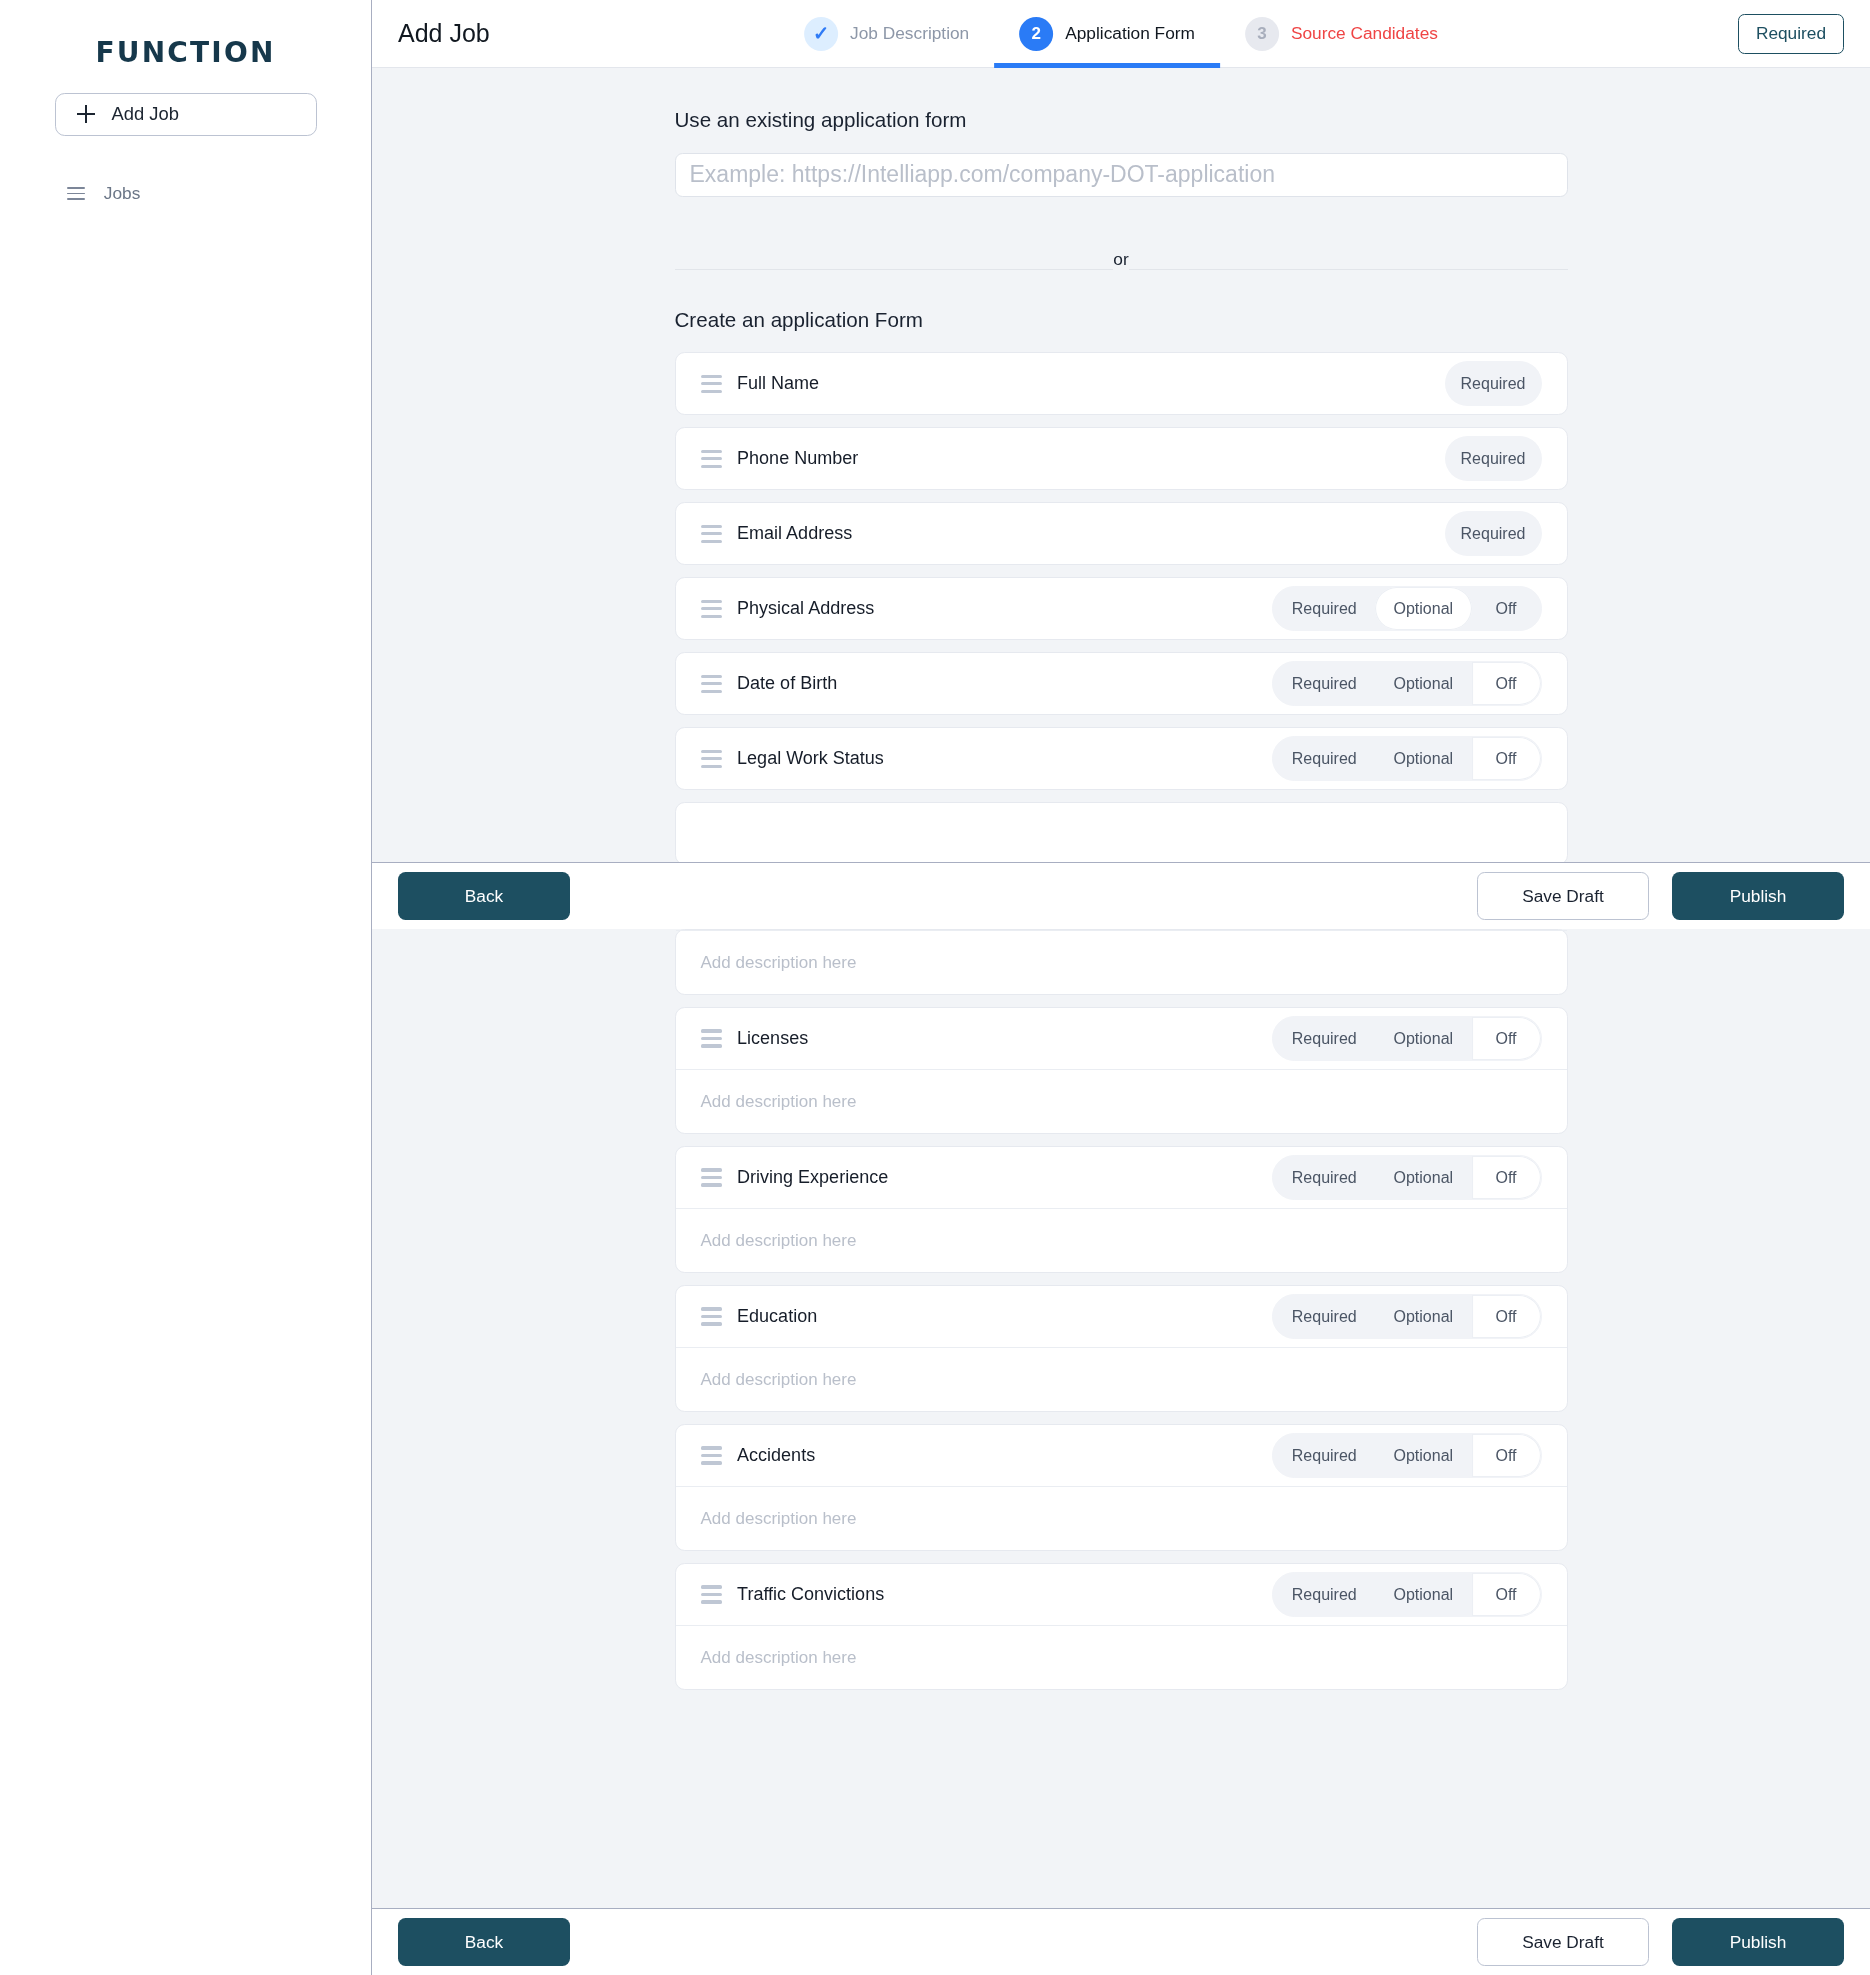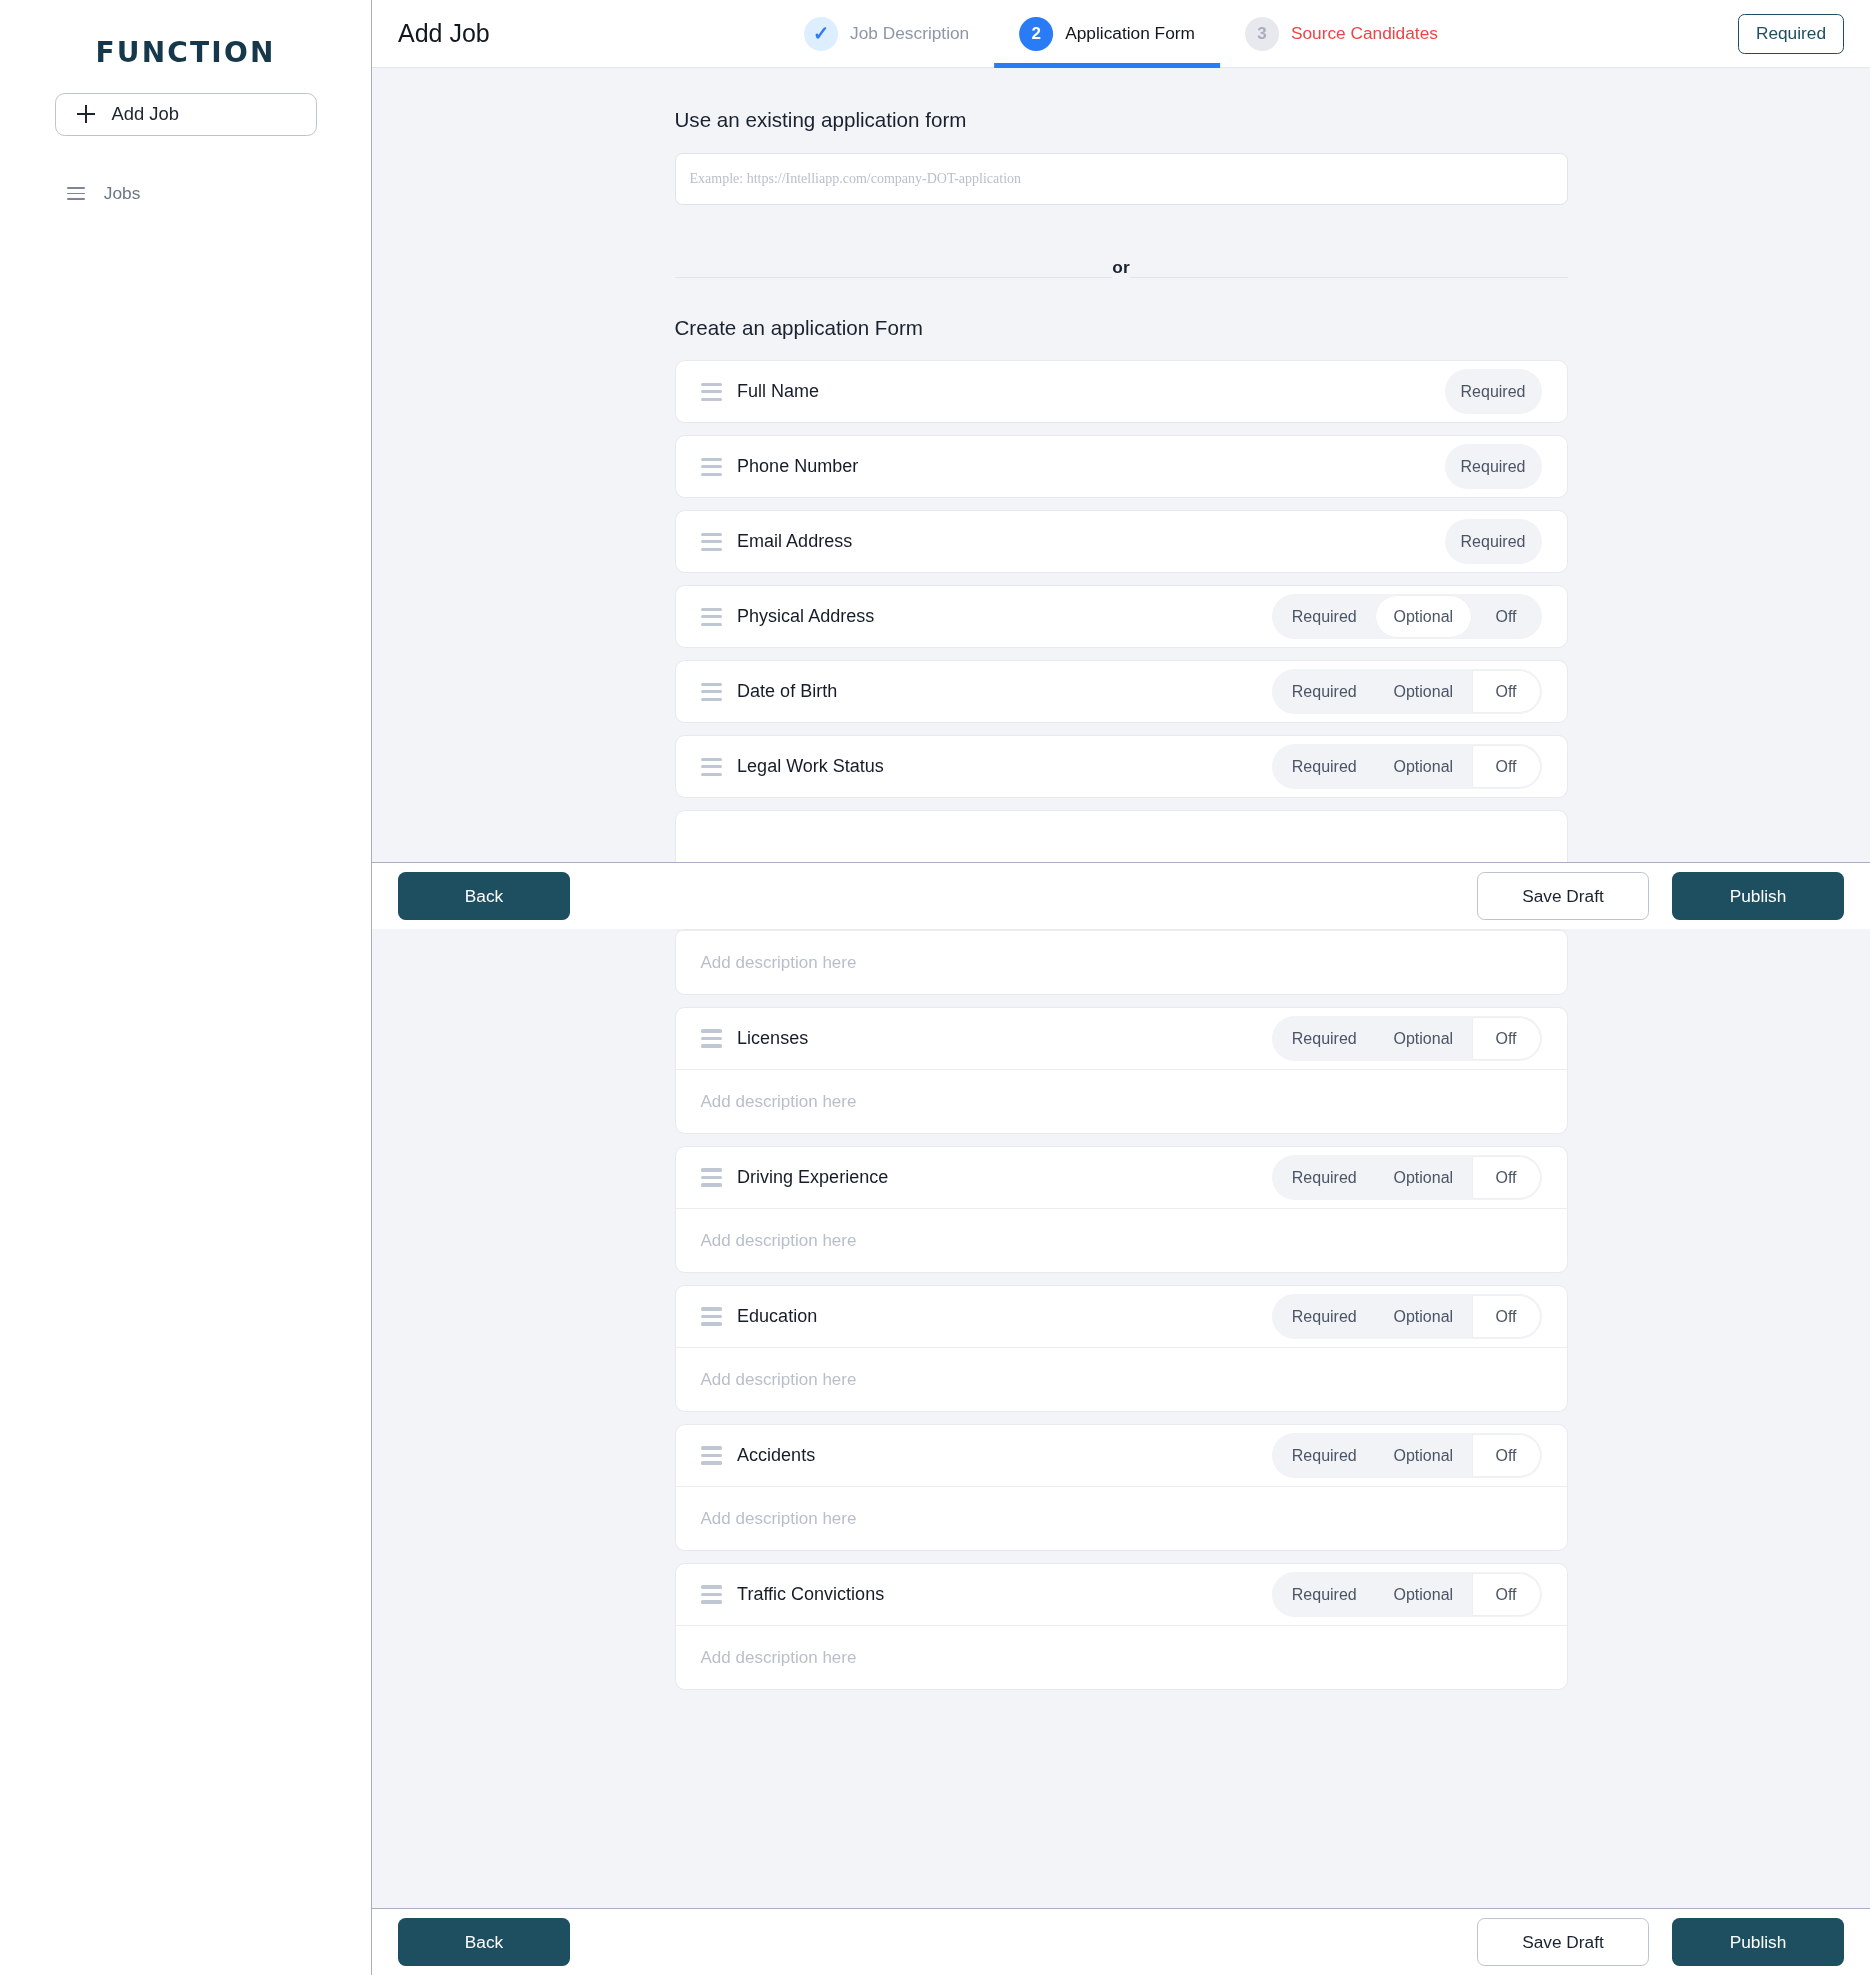--- a/index.html
+++ b/index.html
@@ -156,36 +156,35 @@
     padding-top: 40px;
   }
 
   .section-heading {
     font-size: 20.6px;
     color: #1a2230;
     margin-bottom: 20.6px;
   }
   .url-input {
     width: 100%;
-    height: 52px;
+    height: 44px;
     border: 1.4px solid #dfe3ea;
     border-radius: 7.6px;
     background: #ffffff;
-    font-size: 14px;
+    font-size: 23px;
     color: #1a2230;
     padding: 0 14px;
     outline: none;
-    font-family: Liberation Serif, serif;
+    font-family: Liberation Sans, sans-serif;
   }
   .url-input::placeholder { color: #b9bfca; }
 
   .or-divider {
     display: flex; align-items: flex-end; 
     margin: 52px 0 38px 0;
-    font-weight: bold;
   }
   .or-divider .line { flex: 1; height: 1.1px; background: #e2e5ea; }
   .or-divider .or-text { font-size: 17.3px; color: #1a2230; }
 
   .form-list { display: flex; flex-direction: column; gap: 12px; }
 
   .field-card {
     background: #ffffff;
     border: 1.1px solid #e6e9ef;
     border-radius: 9.7px;

